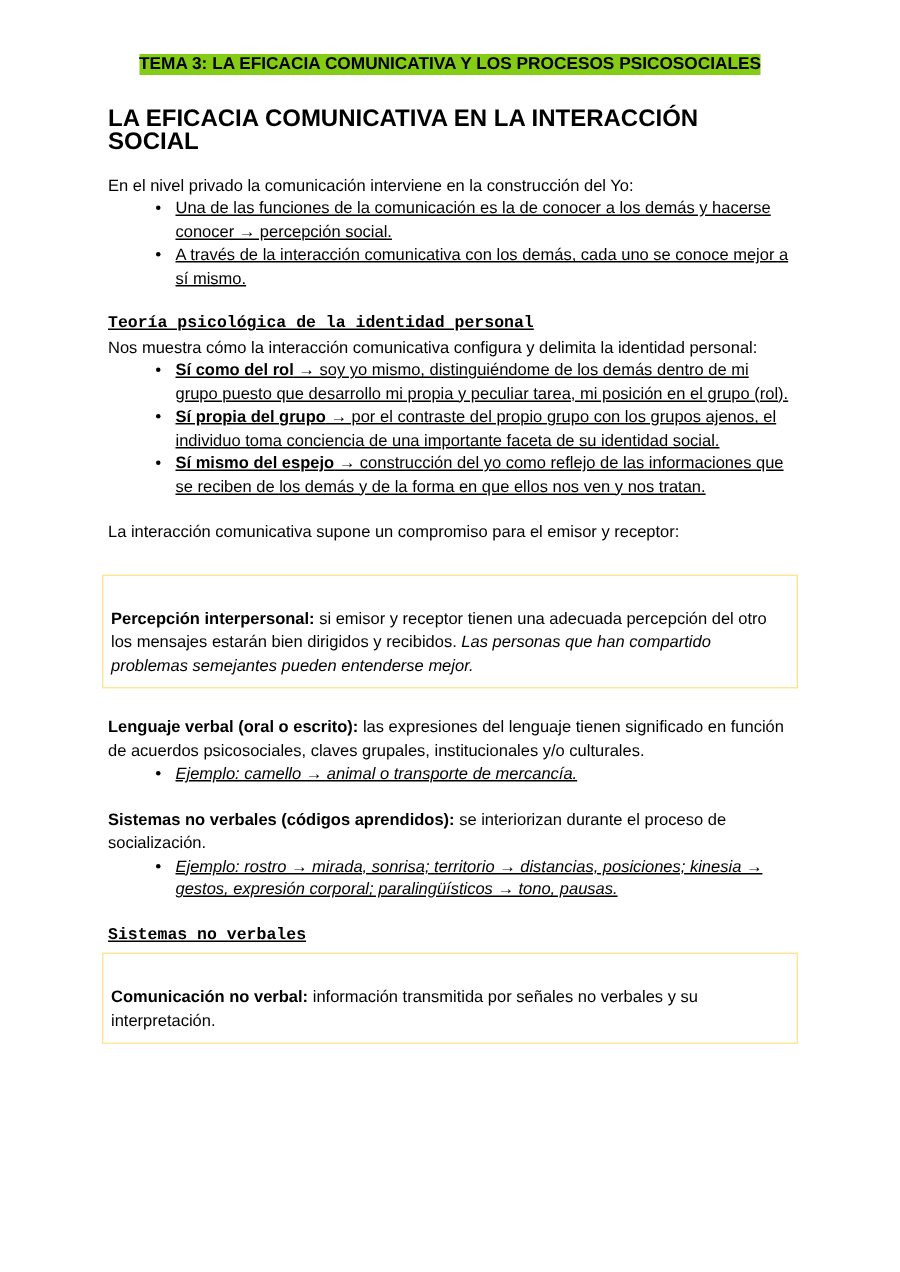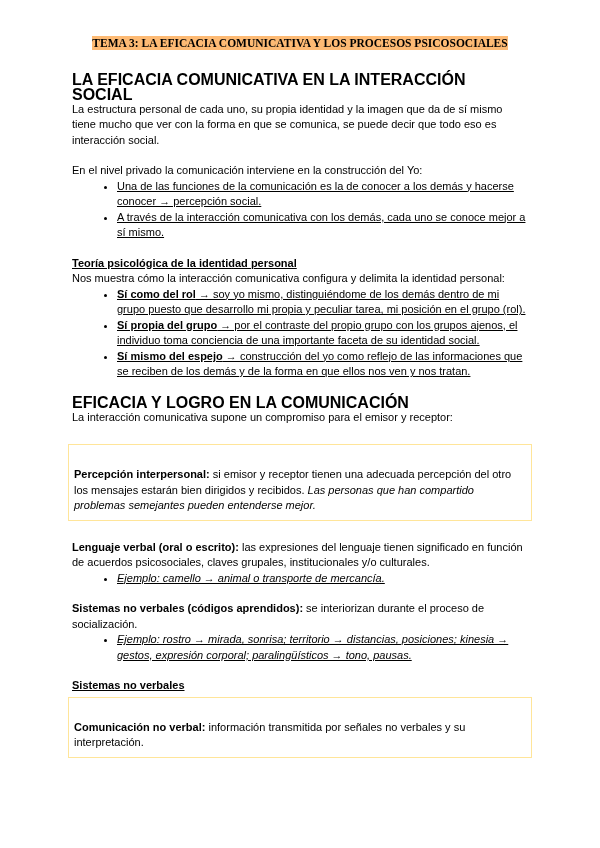--- a/index.html
+++ b/index.html
@@ -1,59 +1,57 @@
 <!DOCTYPE html>
 <html><head>
 <meta charset="utf-8">
 <style>
   html, body { margin: 0; padding: 0; background: #ffffff; }
   body { width: 600px; height: 848px; position: relative; overflow: hidden;
          font-family: "Liberation Sans", sans-serif; color: #000; }
   .page { position: absolute; left: 72px; top: 36px; width: 456px; font-size: 11px; line-height: 15.5px; }
   .title-wrap { text-align: center; margin: 0 0 20px 0; }
-  .title { background: #fdba74; font-weight: bold; font-size: 11.5px; padding: 1px 0; font-family: Liberation Serif, serif; }
+  .title { background: #84cc16; font-weight: bold; font-size: 11.5px; padding: 1px 0; }
   h2 { font-size: 16px; font-weight: bold; margin: 0; line-height: 15px; }
   p { margin: 0; }
   .spacer { height: 15px; }
   ul { margin: 0; padding-left: 45px; text-decoration: underline; }
   ul li { margin: 0; }
-  .sub-title { font-weight: bold; text-decoration: underline; }
+  .sub-title { font-weight: bold; text-decoration: underline; font-family: Liberation Mono, monospace; }
   b { font-weight: bold; }
   i { font-style: italic; }
   .box { border: 1.5px solid #ffe599; padding: 22px 5px 6px 5px; margin: 4px -4px; }
 </style>
 </head>
 <body>
 
 <div class="page">
 
   <div class="title-wrap">
     <span class="title">TEMA 3: LA EFICACIA COMUNICATIVA Y LOS PROCESOS PSICOSOCIALES</span>
   </div>
 
   <h2>LA EFICACIA COMUNICATIVA EN LA INTERACCIÓN SOCIAL</h2>
-  <p>La estructura personal de cada uno, su propia identidad y la imagen que da de sí mismo tiene mucho que ver con la forma en que se comunica, se puede decir que todo eso es interacción social.</p>
   <div class="spacer"></div>
   <p>En el nivel privado la comunicación interviene en la construcción del Yo:</p>
   <ul>
     <li>Una de las funciones de la comunicación es la de conocer a los demás y hacerse conocer → percepción social.</li>
     <li>A través de la interacción comunicativa con los demás, cada uno se conoce mejor a sí mismo.</li>
   </ul>
   <div class="spacer"></div>
 
   <p class="sub-title">Teoría psicológica de la identidad personal</p>
   <p>Nos muestra cómo la interacción comunicativa configura y delimita la identidad personal:</p>
   <ul>
     <li><b>Sí como del rol</b><span> → soy yo mismo, distinguiéndome de los demás dentro de mi grupo puesto que desarrollo mi propia y peculiar tarea, mi posición en el grupo (rol).</span></li>
     <li><b>Sí propia del grupo</b><span> → por el contraste del propio grupo con los grupos ajenos, el individuo toma conciencia de una importante faceta de su identidad social.</span></li>
     <li><b>Sí mismo del espejo</b><span> → construcción del yo como reflejo de las informaciones que se reciben de los demás y de la forma en que ellos nos ven y nos tratan.</span></li>
   </ul>
   <div class="spacer"></div>
 
-  <h2>EFICACIA Y LOGRO EN LA COMUNICACIÓN</h2>
   <p>La interacción comunicativa supone un compromiso para el emisor y receptor:</p>
   <div class="spacer"></div>
 
   <div class="box">
     <b>Percepción interpersonal:</b><span> si emisor y receptor tienen una adecuada percepción del otro los mensajes estarán bien dirigidos y recibidos. </span><i>Las personas que han compartido problemas semejantes pueden entenderse mejor.</i>
   </div>
   <div class="spacer"></div>
 
   <p><b>Lenguaje verbal (oral o escrito):</b><span> las expresiones del lenguaje tienen significado en función de acuerdos psicosociales, claves grupales, institucionales y/o culturales.</span></p>
   <ul>

